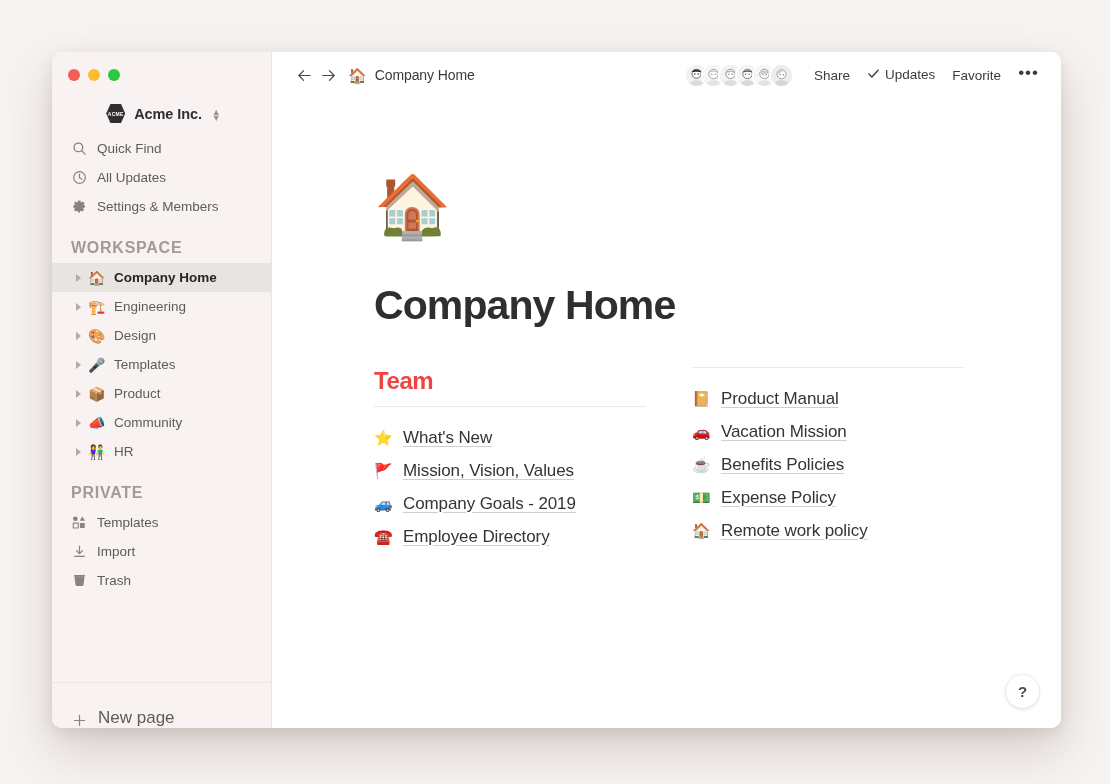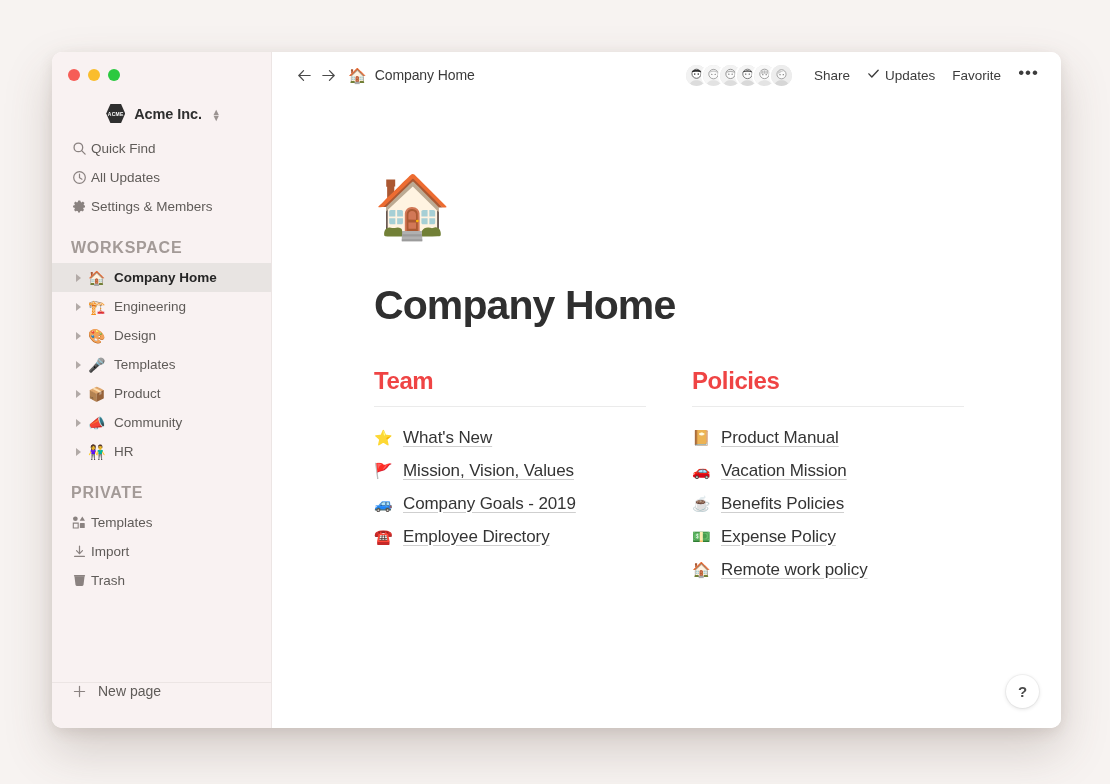--- a/index.html
+++ b/index.html
@@ -93,21 +93,21 @@
     margin-left: 1px;
     margin-top: 1px;
   }
   .ws-chevrons i { font-style: normal; display: block; height: 6px; }
 
   .nav-group { padding: 2px 0 0 0; }
 
   .nav-row {
     display: flex;
     align-items: center;
-    gap: 4px;
+    gap: 10px;
     height: 29px;
     padding-left: 19px;
     cursor: pointer;
     color: #5f5b58;
     font-size: 13.5px;
   }
   .nav-row .ic {
     width: 16px; height: 16px;
     flex: 0 0 16px;
     display: flex; align-items: center; justify-content: center;
@@ -155,26 +155,26 @@
     margin-right: 7px;
     line-height: 1;
   }
 
   .sidebar-spacer { flex: 1 1 auto; }
 
   .new-page-bar {
     border-top: 1px solid #ece5e4;
     height: 46px;
     display: flex;
-    align-items: flex-start;
+    align-items: flex-end;
     gap: 11px;
     padding-left: 19px;
     cursor: pointer;
     color: #5f5b58;
-    font-size: 14px;
+    font-size: 17px;
   }
   .plus-ic {
     width: 16px; height: 16px; flex: 0 0 16px;
     display: flex; align-items: center; justify-content: center;
   }
 
   
   .main {
     flex: 1 1 auto;
     background: #ffffff;
@@ -230,21 +230,21 @@
     flex: 0 0 25px;
   }
   .avatar:first-child { margin-left: 0; }
   .avatar svg { display: block; width: 100%; height: 100%; }
 
   .tb-btn {
     font-size: 13.5px;
     color: #3c3c3c;
     cursor: pointer;
     display: flex;
-    align-items: flex-end;
+    align-items: flex-start;
     gap: 5px;
     white-space: nowrap;
   }
   .dots-btn {
     font-size: 17px;
     letter-spacing: 1px;
     color: #3c3c3c;
     cursor: pointer;
     line-height: 0.6;
     padding-bottom: 4px;
@@ -620,21 +620,20 @@
             <span class="link-emoji">🚙</span>
             <span class="link-text">Company Goals - 2019</span>
           </div>
           <div class="link-row">
             <span class="link-emoji">☎️</span>
             <span class="link-text">Employee Directory</span>
           </div>
         </div>
 
         <div class="column">
-          <div class="col-heading">Policies</div>
           <div class="col-rule"></div>
 
           <div class="link-row">
             <span class="link-emoji">📔</span>
             <span class="link-text">Product Manual</span>
           </div>
           <div class="link-row">
             <span class="link-emoji">🚗</span>
             <span class="link-text">Vacation Mission</span>
           </div>

